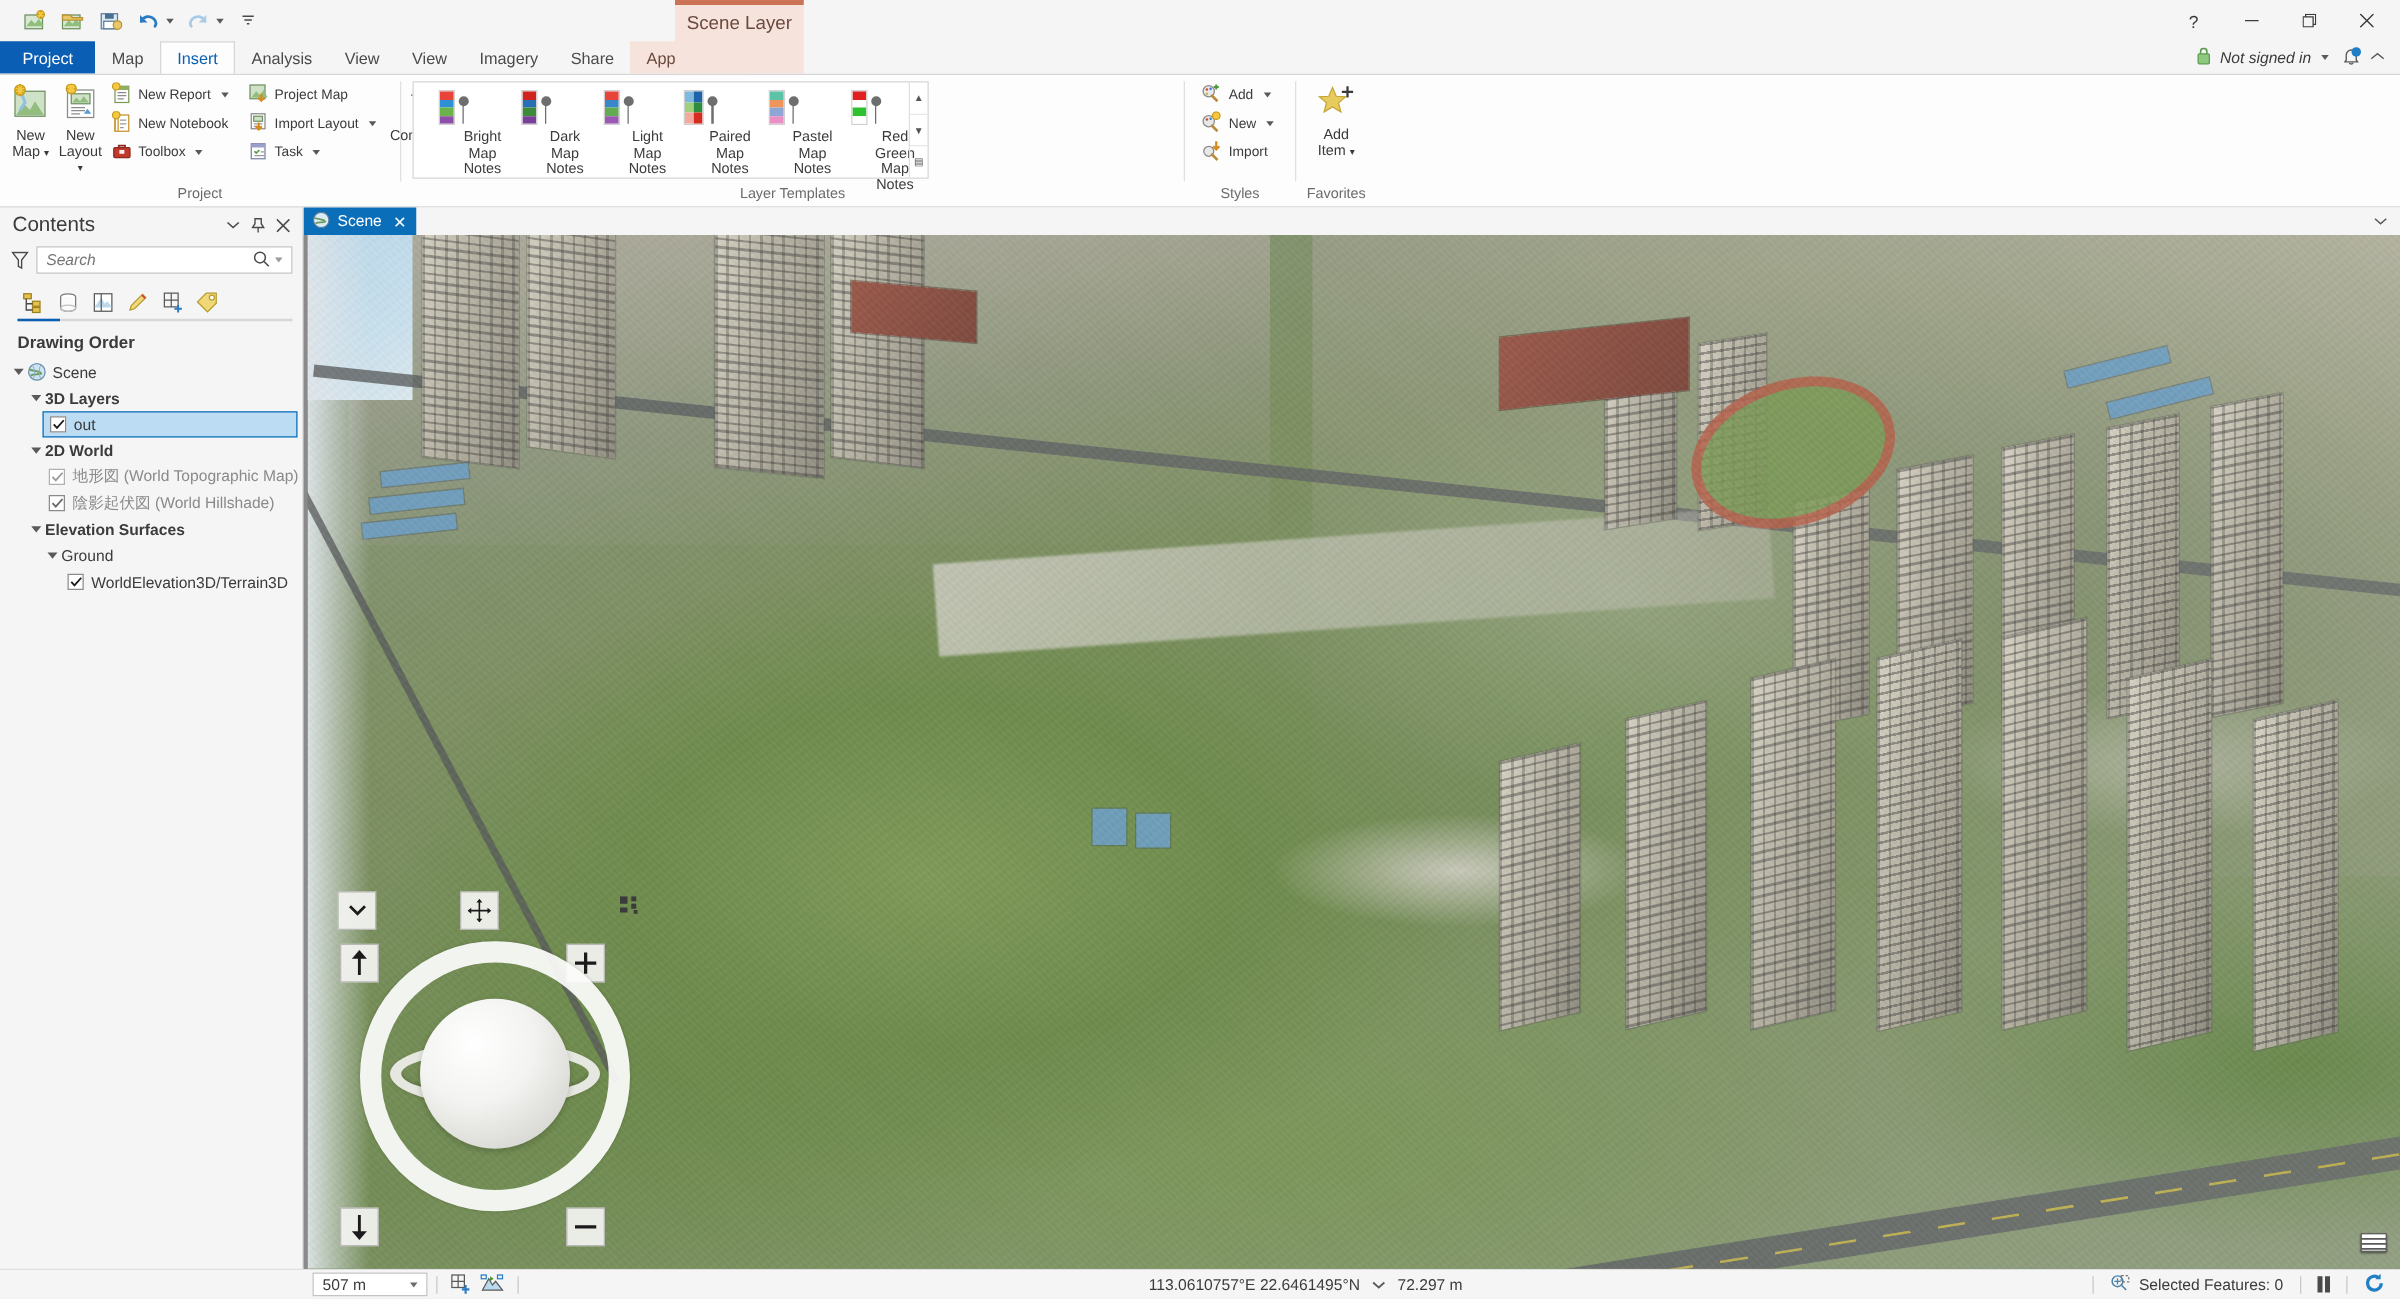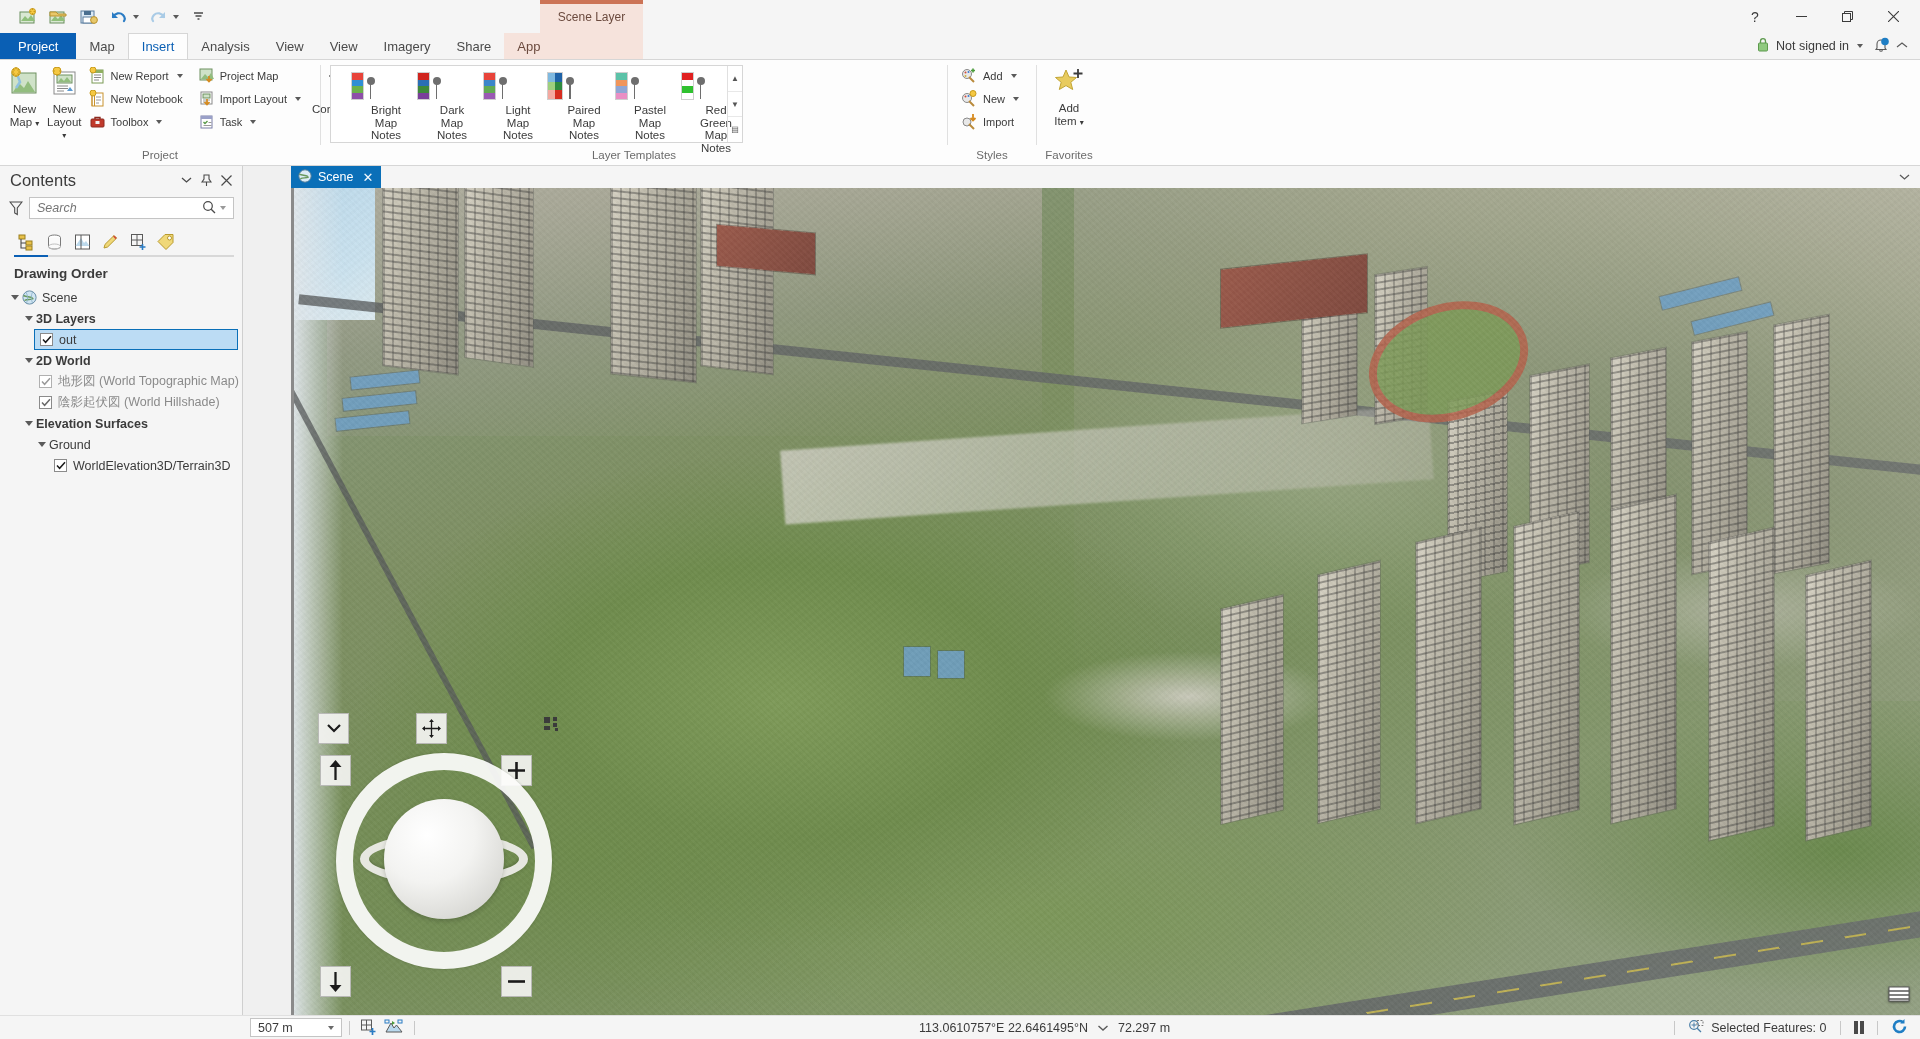--- a/index.html
+++ b/index.html
@@ -51,27 +51,27 @@
   .rt.active {
     background: #fdfdfd; color: #0a5fb4;
     border-left: 1px solid #d6d6d6; border-right: 1px solid #d6d6d6; border-top: 1px solid #d6d6d6;
     border-bottom: 1px solid #fdfdfd; margin-bottom: -1px;
   }
   .rt.contextual { background: #f6e3dc; color: #6b4a3e; }
   .ctx-group {
     position: absolute; left: 540px; top: -33px; width: 103px; height: 59px;
     background: #f6e3dc; border-top: 4px solid #cc7355;
     display: flex; align-items: flex-start; justify-content: center; padding-top: 6px;
-    font-size: 12px; color: #6b4a3e;
+    font-size: 15px; color: #6b4a3e;
   }
   .signin {
     margin-left: auto; display: flex; align-items: center; gap: 7px;
     padding-right: 12px; font-size: 12.5px; color: #3b3b3b;
   }
-  .signin span { cursor: pointer; }
+  .signin span { cursor: pointer; font-style: italic; }
 
   
   .ribbon {
     height: 107px; background: #fdfdfd; border-bottom: 1px solid #d6d6d6;
     border-top: 1px solid #d6d6d6; display: flex; flex: none; position: relative;
   }
   .rgroup { display: flex; flex-direction: column; position: relative; }
   .rgroup-body { flex: 1; display: flex; align-items: flex-start; padding: 4px 6px 0 6px; gap: 2px; }
   .rgroup-label {
     height: 16px; text-align: center; font-size: 11.5px; color: #6b6b6b;
@@ -122,21 +122,21 @@
   .pin { position: relative; width: 11px; height: 28px; }
   .pin::before {
     content: ''; position: absolute; left: 3px; top: 10px; width: 1.6px; height: 17px; background: #6e6e6e;
   }
   .pin::after {
     content: ''; position: absolute; left: 0; top: 5px; width: 8px; height: 8px;
     border-radius: 50%; background: #6e6e6e;
   }
 
   
-  .main { flex: 1; display: flex; min-height: 0; background: #f0f0f0; gap: 48px; }
+  .main { flex: 1; display: flex; min-height: 0; background: #f0f0f0; }
 
   
   .contents {
     width: 243px; background: #f5f5f5; display: flex; flex-direction: column;
     border-right: 1px solid #cfcfcf; flex: none;
   }
   .cp-header { height: 28px; display: flex; align-items: center; padding: 0 6px 0 10px; }
   .cp-title { font-size: 16.5px; color: #3b3b3b; font-weight: normal; }
   .cp-hdr-btns { margin-left: auto; display: flex; align-items: center; gap: 9px; padding-right: 4px; }
   .cp-hdr-btn { cursor: pointer; color: #4a4a4a; display: flex; align-items: center; }

